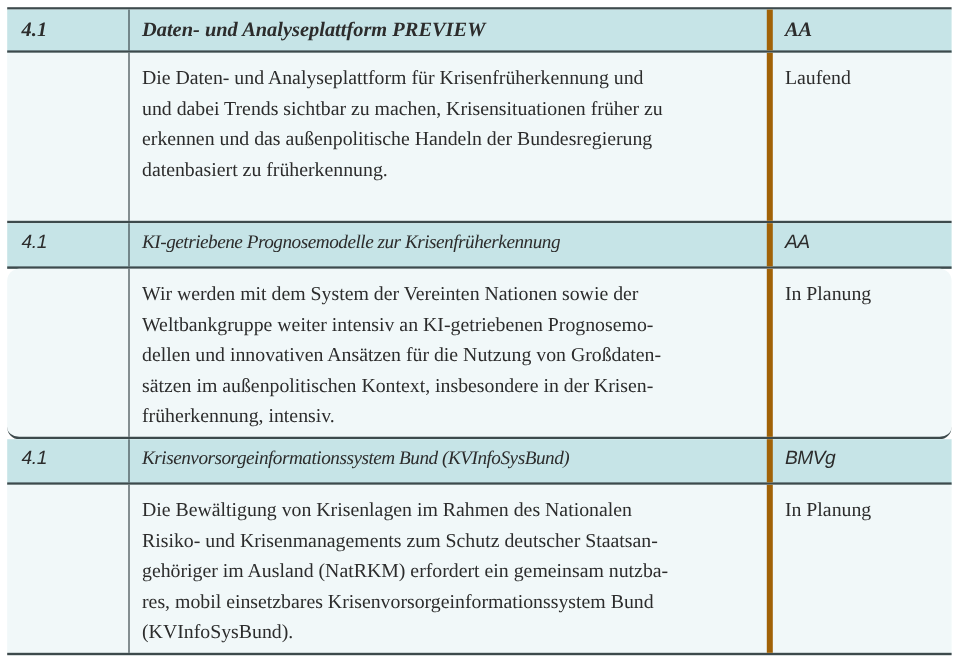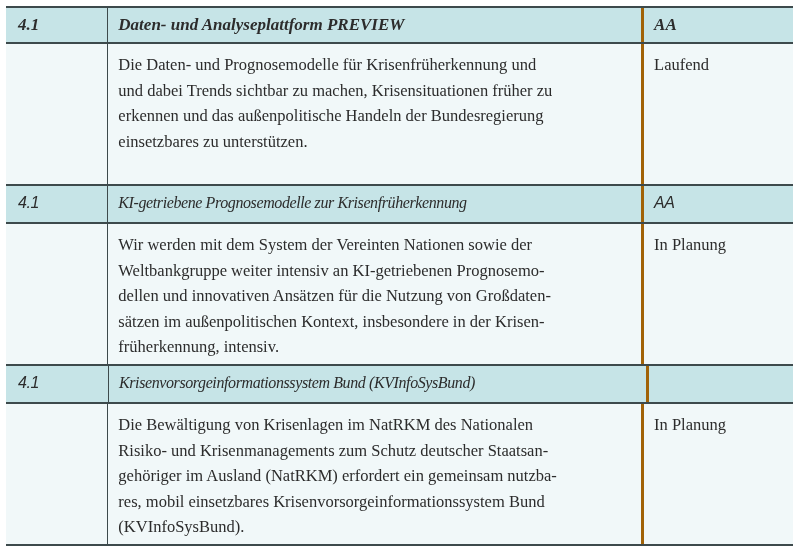--- a/index.html
+++ b/index.html
@@ -37,21 +37,21 @@
       background: #f1f8f9;
       border-bottom: 2px solid #3d4a4c;
       box-sizing: border-box;
     }
     .cell {
       box-sizing: border-box;
       padding: 0 10px;
       color: #2c2c2c;
     }
     .c1 { width: 103px; border-right: 1px solid #3d4a4c; }
-    .c2 { width: 540px; border-right: 3px solid #a16207; }
+    .c2 { width: 540px; border-right: 5px solid #a16207; }
     .c3 { width: 150px; }
     .row.header .cell {
       font-family: "Liberation Serif", serif;
       font-style: italic;
       font-weight: bold;
       font-size: 17px;
       line-height: 34px;
       white-space: nowrap;
     }
     .row.header .c1 { padding-left: 12px; }
@@ -92,53 +92,54 @@
   <div class="table">
 
     <div class="row header">
       <div class="cell c1">4.1</div>
       <div class="cell c2">Daten- und Analyseplattform PREVIEW</div>
       <div class="cell c3">AA</div>
     </div>
     <div class="row body" style="height:142px;">
       <div class="cell c1"></div>
       <div class="cell c2">
-        <span class="desc-line">Die Daten- und Prognosemodelle für Krisenfrüherkennung und</span>
+        <span class="desc-line">Die Daten- und Analyseplattform für Krisenfrüherkennung und</span>
         <span class="desc-line">und dabei Trends sichtbar zu machen, Krisensituationen früher zu</span>
         <span class="desc-line">erkennen und das außenpolitische Handeln der Bundesregierung</span>
-        <span class="desc-line">einsetzbares zu unterstützen.</span>
+        <span class="desc-line">datenbasiert zu früherkennung.</span>
       </div>
       <div class="cell c3">Laufend</div>
     </div>
 
     <div class="row header" style="height:38px;">
       <div class="cell c1 condensed">4.1</div>
       <div class="cell c2 condensed">KI-getriebene Prognosemodelle zur Krisenfrüherkennung</div>
       <div class="cell c3 condensed">AA</div>
     </div>
-    <div class="row body" style="height:142px;">
+    <div class="row body" style="height:142px;border-radius:10px;">
       <div class="cell c1"></div>
       <div class="cell c2">
         <span class="desc-line">Wir werden mit dem System der Vereinten Nationen sowie der</span>
         <span class="desc-line">Weltbankgruppe weiter intensiv an KI-getriebenen Prognosemo-</span>
         <span class="desc-line">dellen und innovativen Ansätzen für die Nutzung von Großdaten-</span>
         <span class="desc-line">sätzen im außenpolitischen Kontext, insbesondere in der Krisen-</span>
         <span class="desc-line">früherkennung, intensiv.</span>
       </div>
       <div class="cell c3">In Planung</div>
     </div>
 
     <div class="row header" style="height:38px;">
       <div class="cell c1 condensed">4.1</div>
       <div class="cell c2 condensed">Krisenvorsorgeinformationssystem Bund (KVInfoSysBund)</div>
+      <div class="cell c3 condensed">BMVg</div>
     </div>
     <div class="row body" style="height:142px;">
       <div class="cell c1"></div>
       <div class="cell c2">
-        <span class="desc-line">Die Bewältigung von Krisenlagen im NatRKM des Nationalen</span>
+        <span class="desc-line">Die Bewältigung von Krisenlagen im Rahmen des Nationalen</span>
         <span class="desc-line">Risiko- und Krisenmanagements zum Schutz deutscher Staatsan-</span>
         <span class="desc-line">gehöriger im Ausland (NatRKM) erfordert ein gemeinsam nutzba-</span>
         <span class="desc-line">res, mobil einsetzbares Krisenvorsorgeinformationssystem Bund</span>
         <span class="desc-line">(KVInfoSysBund).</span>
       </div>
       <div class="cell c3">In Planung</div>
     </div>
 
   </div>
 </div>

